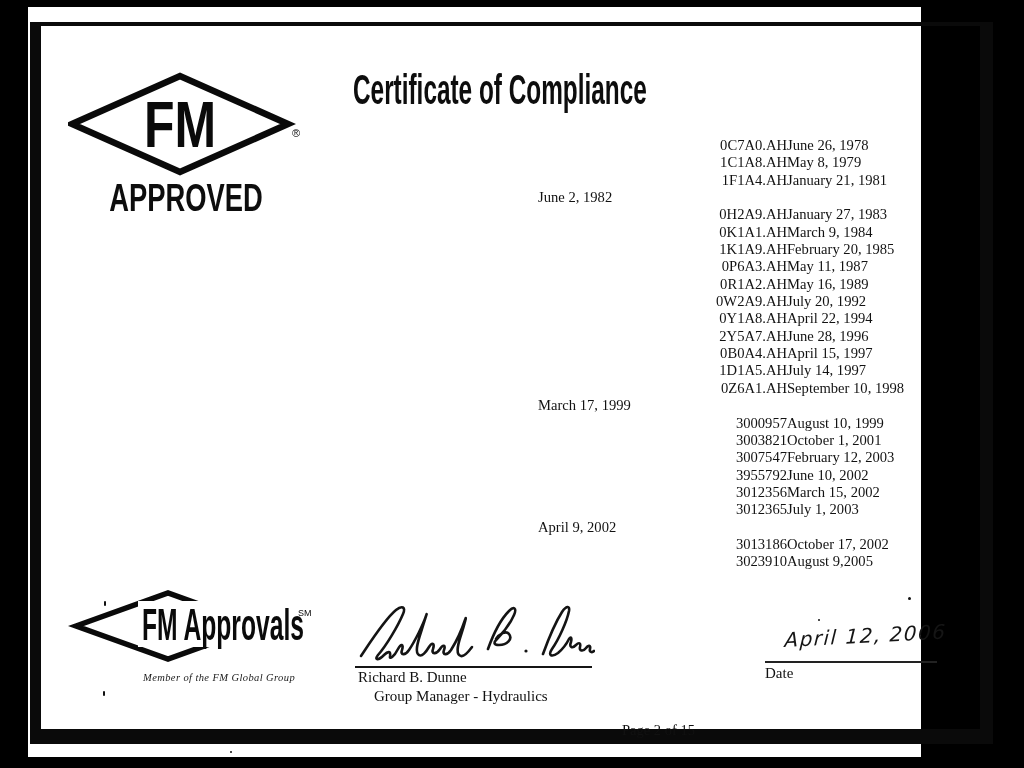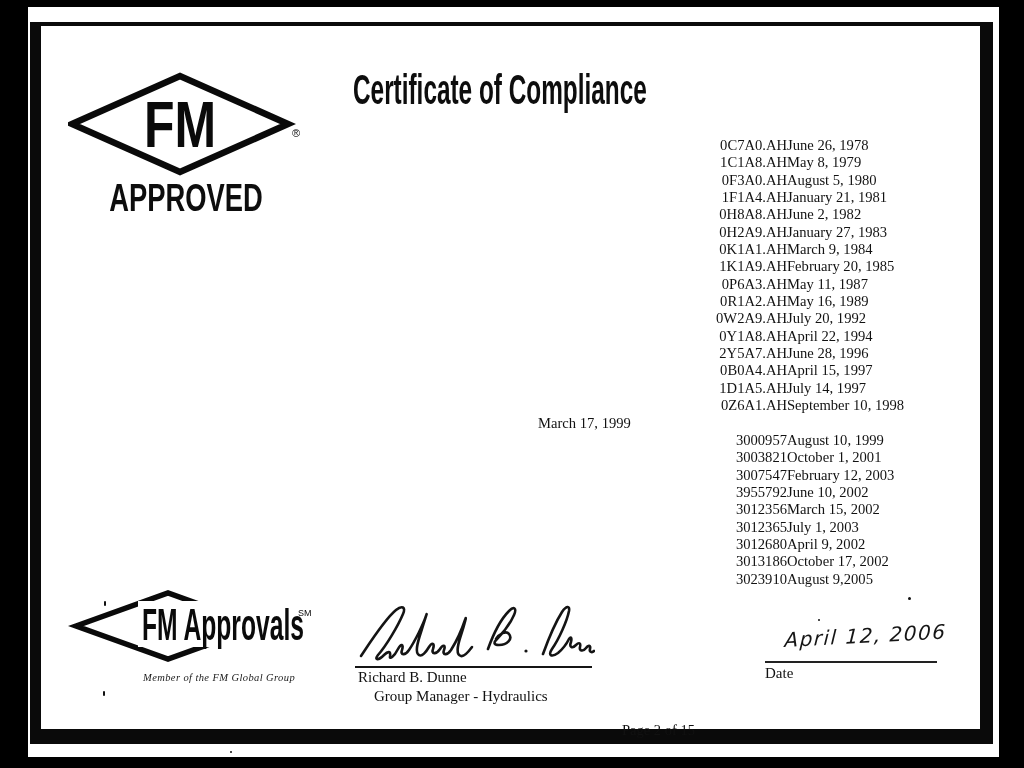--- a/index.html
+++ b/index.html
@@ -2,21 +2,21 @@
 <html><head>
 <meta charset="utf-8">
 <style>
   html,body{margin:0;padding:0;}
   body{
     width:1024px;height:768px;overflow:hidden;position:relative;
     background:#000;
     font-family:"Liberation Serif", serif;
   }
   .page{
-    position:absolute;left:28px;top:7px;width:971px;height:750px;
+    position:absolute;left:28px;top:7px;width:893px;height:750px;
     background:#fff;color:#111;
   }
   .frame{
     position:absolute;left:2px;top:15px;width:963px;height:722px;
     box-sizing:border-box;border-style:solid;border-color:#0a0a0a;
     border-width:4px 13px 15px 11px;
   }
   
   .logo-top{position:absolute;left:40px;top:60px;width:250px;height:150px;}
   .logo-top .approved{
@@ -88,32 +88,27 @@
     <div class="record-row">
       <span class="record-id">0C7A0.AH</span>
       <span class="record-date">June 26, 1978</span>
     </div>
 
     <div class="record-row">
       <span class="record-id">1C1A8.AH</span>
       <span class="record-date">May 8, 1979</span>
     </div>
 
-    <div class="record-row">
-      <span class="record-id">0F3A0.AH</span>
-      <span class="record-date">August 5, 1980</span>
-    </div>
 
     <div class="record-row">
       <span class="record-id">1F1A4.AH</span>
       <span class="record-date">January 21, 1981</span>
     </div>
 
     <div class="record-row">
-      <span class="record-id">0H8A8.AH</span>
       <span class="record-date">June 2, 1982</span>
     </div>
 
     <div class="record-row">
       <span class="record-id">0H2A9.AH</span>
       <span class="record-date">January 27, 1983</span>
     </div>
 
     <div class="record-row">
       <span class="record-id">0K1A1.AH</span>
@@ -193,21 +188,20 @@
       <span class="record-id">3012356</span>
       <span class="record-date">March 15, 2002</span>
     </div>
 
     <div class="record-row">
       <span class="record-id">3012365</span>
       <span class="record-date">July 1, 2003</span>
     </div>
 
     <div class="record-row">
-      <span class="record-id">3012680</span>
       <span class="record-date">April 9, 2002</span>
     </div>
 
     <div class="record-row">
       <span class="record-id">3013186</span>
       <span class="record-date">October 17, 2002</span>
     </div>
 
     <div class="record-row">
       <span class="record-id">3023910</span>

